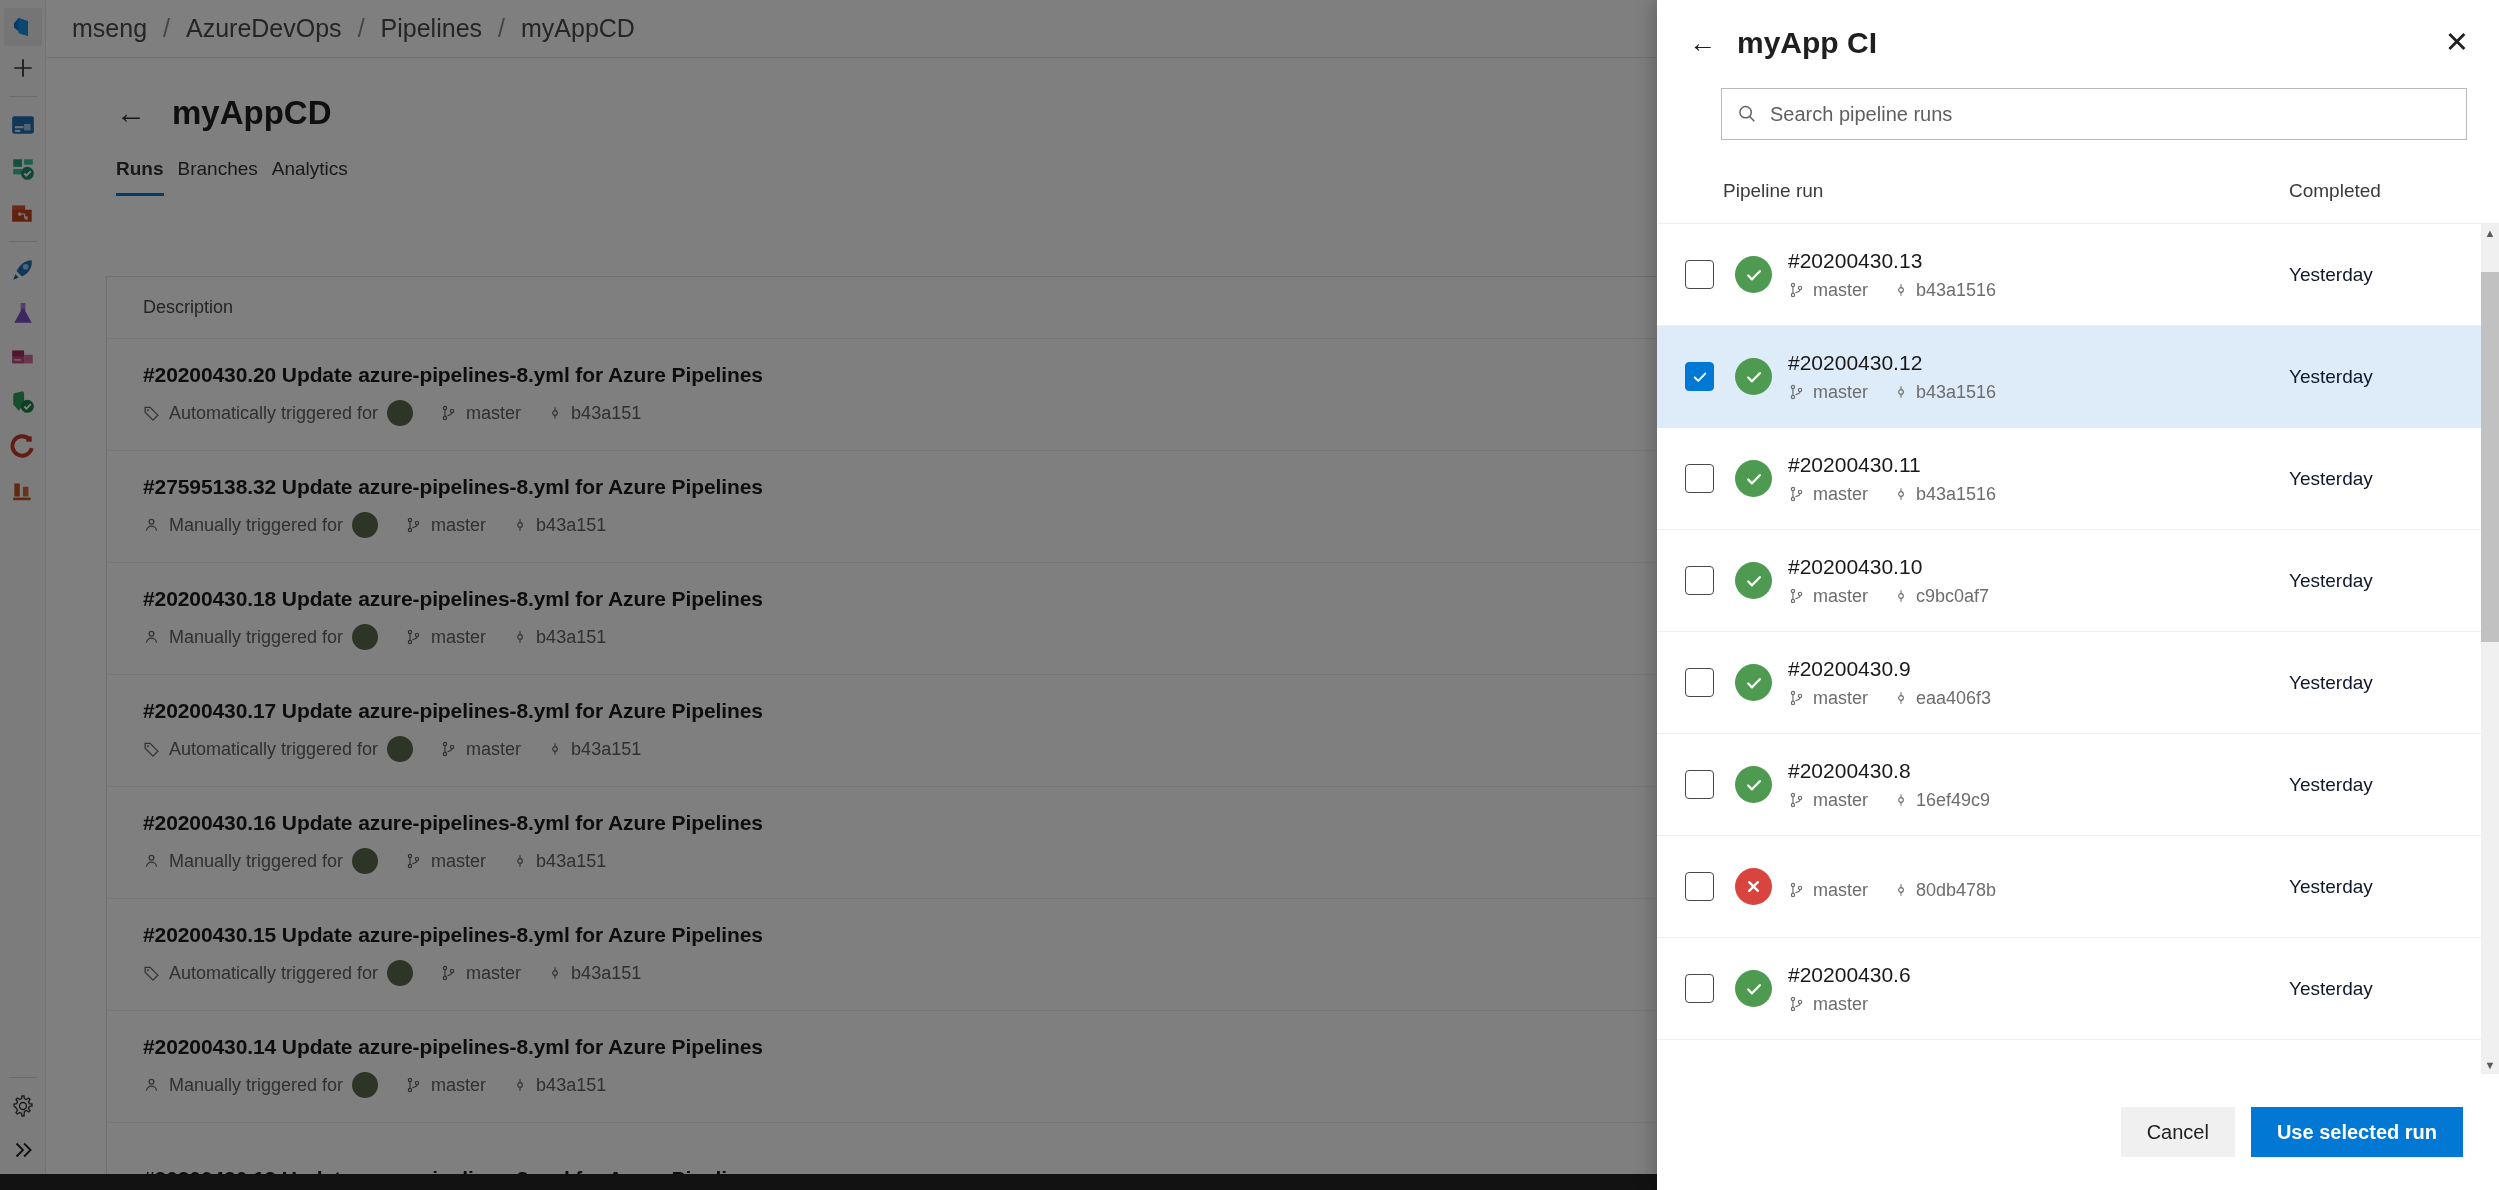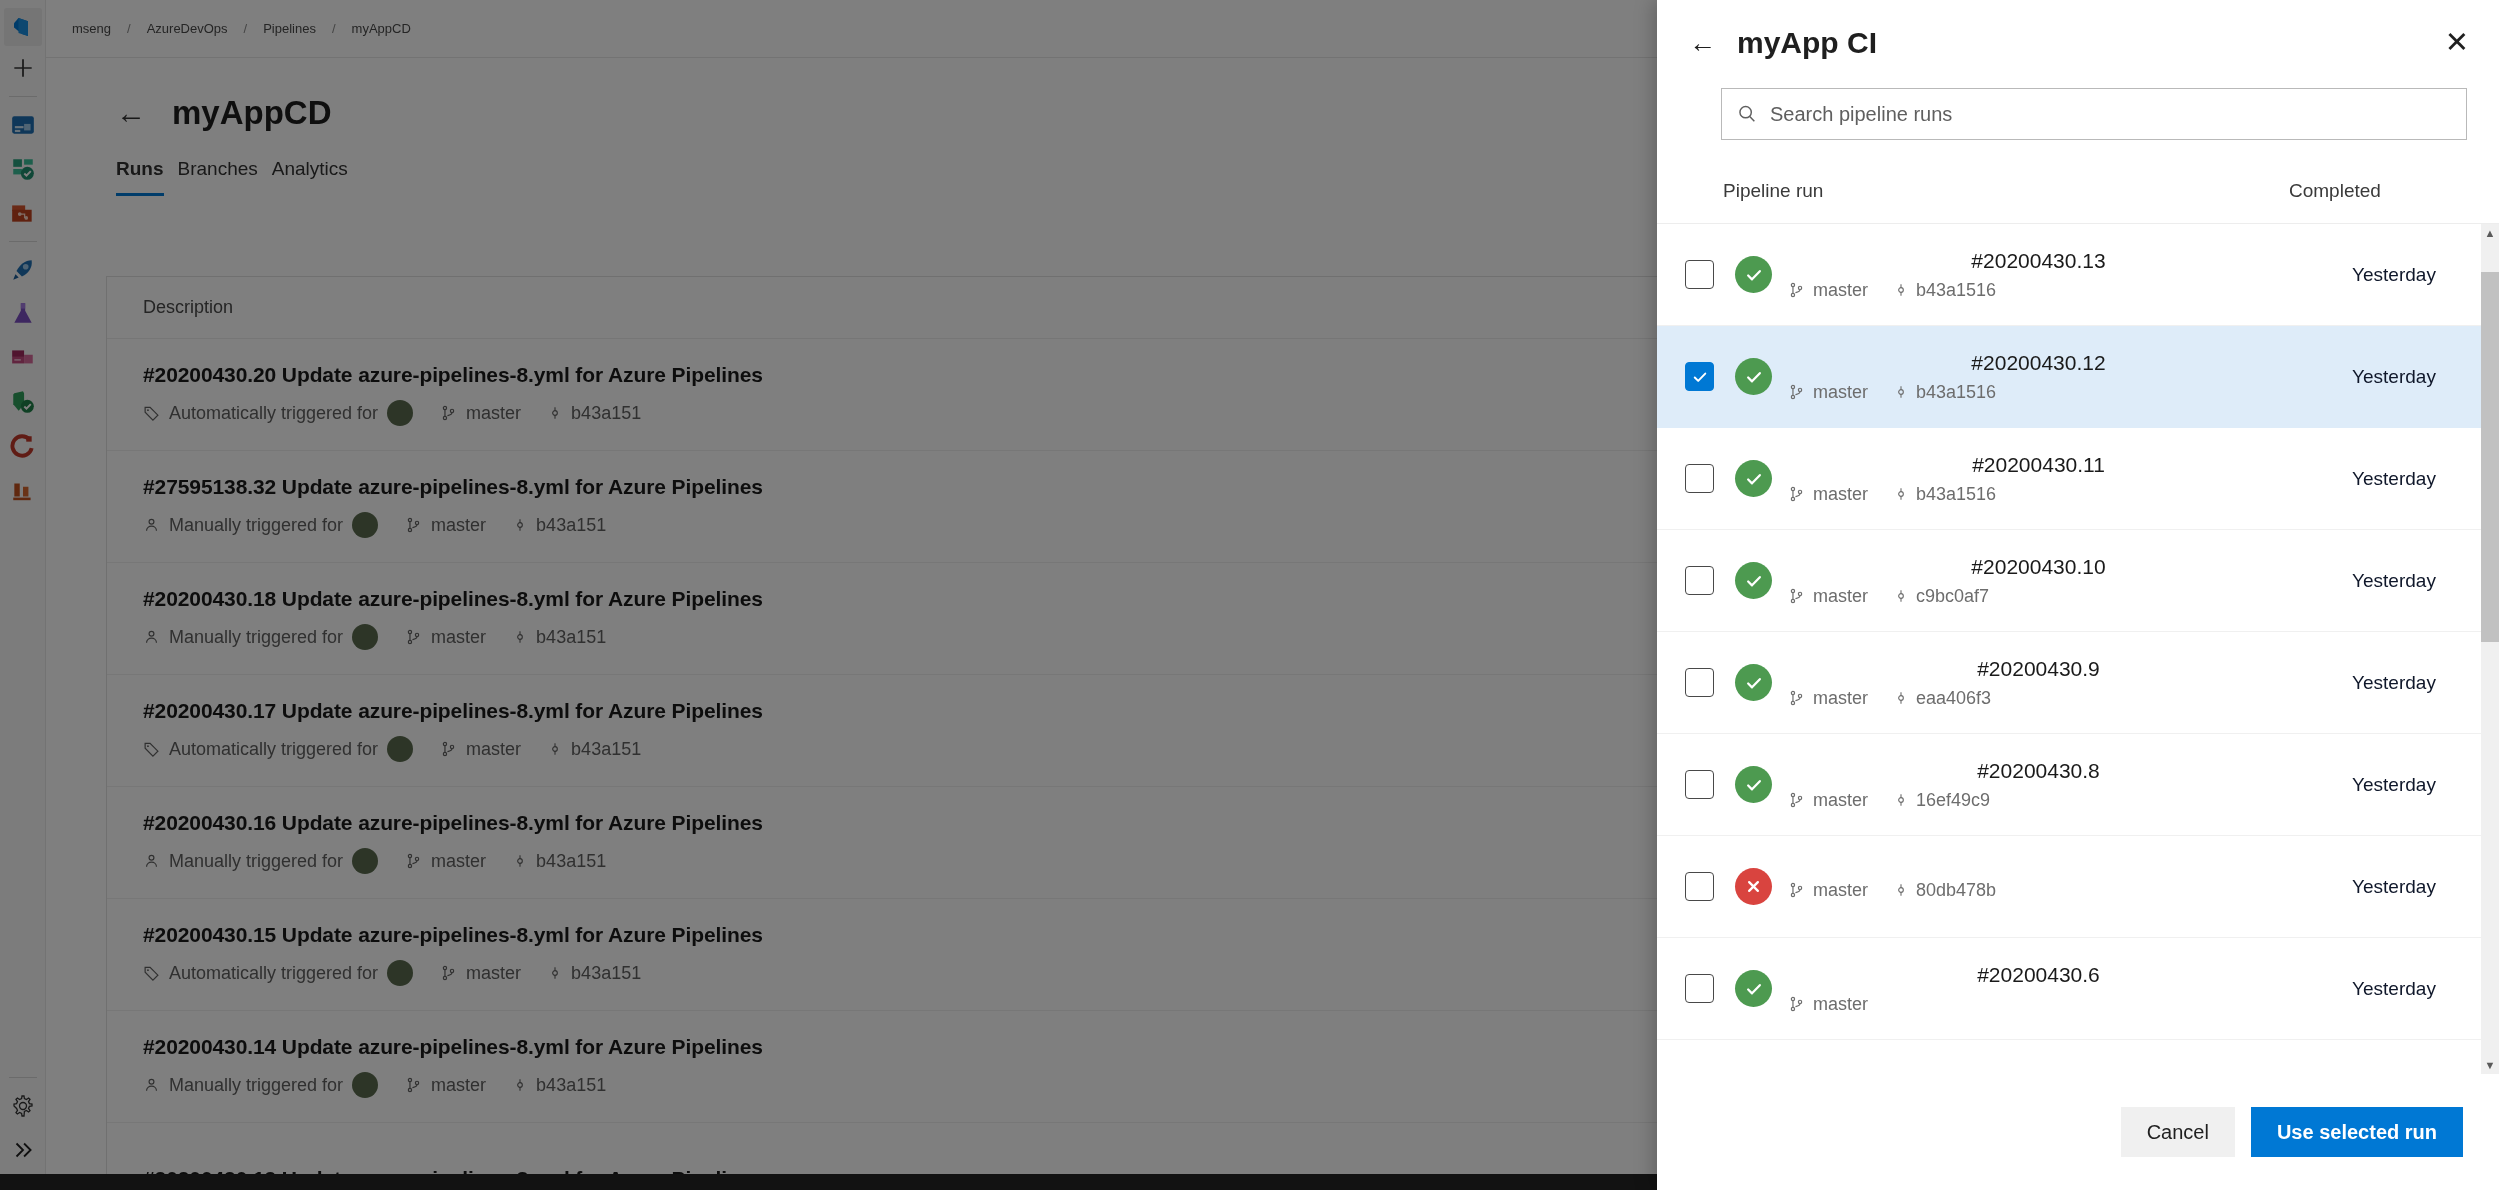--- a/index.html
+++ b/index.html
@@ -35,21 +35,21 @@
   .rail-item { width: 38px; height: 44px; display: flex;
     align-items: center; justify-content: center; }
   .rail-sep { width: 28px; height: 1px; background: #d6d6d6; margin: 6px 0; }
   .rail-spacer { flex: 1; }
 
   
   .crumb-bar {
     position: absolute; left: 46px; top: 0; right: 5px; height: 58px;
     background: #ffffff; border-bottom: 1px solid #e6e6e6;
     display: flex; align-items: center; padding-left: 26px;
-    font-size: 13px; color: #4a4a4a;
+    font-size: 25px; color: #4a4a4a;
   }
   .crumb-sep { margin: 0 16px; color: #8a8a8a; }
 
   
   .page-head { position: absolute; left: 46px; top: 58px; right: 0; }
   .page-title-row { display: flex; align-items: center;
     padding: 36px 0 0 70px; }
   .back-arrow { font-size: 30px; color: #333; line-height: 1;
     margin-right: 26px; }
   .page-title { font-size: 33px; font-weight: 600; color: #1f1f1f; }
@@ -108,21 +108,21 @@
   .search-input::placeholder { color: #5f5f5f; }
 
   .list-head { display: flex; align-items: center; height: 66px;
     padding-left: 66px; margin: 18px 0 0 0;
     border-bottom: 1px solid #ededed; font-size: 19px; color: #3a3a3a; }
   .lh-run { flex: 1; }
   .lh-completed { width: 210px; }
 
   .list-body { flex: 1; overflow: hidden; position: relative; }
   .pr-row { display: flex; align-items: center; height: 102px;
-    border-bottom: 1px solid #f0f0f0; padding-left: 28px; text-align: center; }
+    border-bottom: 1px solid #f0f0f0; padding-left: 28px; }
   .pr-row.selected { background: #deecf9; border-bottom-color: #deecf9; }
   .cbox { width: 29px; height: 29px; border: 1.6px solid #494949;
     border-radius: 4px; background: #fff; flex: none;
     display: flex; align-items: center; justify-content: center; }
   .cbox.checked { background: #0078d4; border-color: #0078d4; }
   .status-ic { width: 37px; height: 37px; border-radius: 50%;
     margin-left: 21px; flex: none;
     display: flex; align-items: center; justify-content: center; }
   .status-ic.succeeded { background: #4d9a50; }
   .status-ic.failed { background: #d9443f; }

